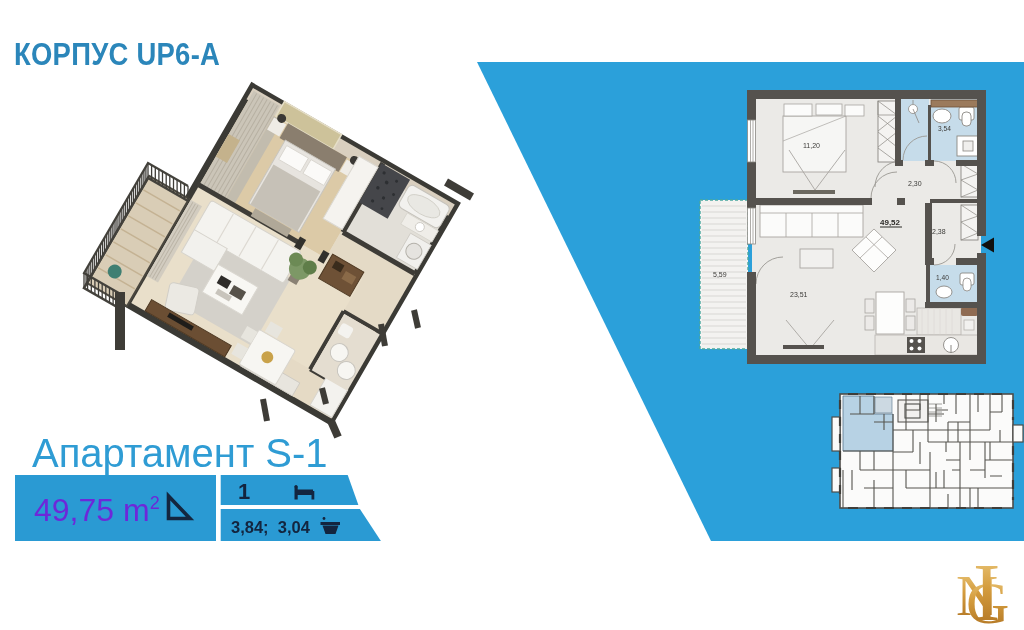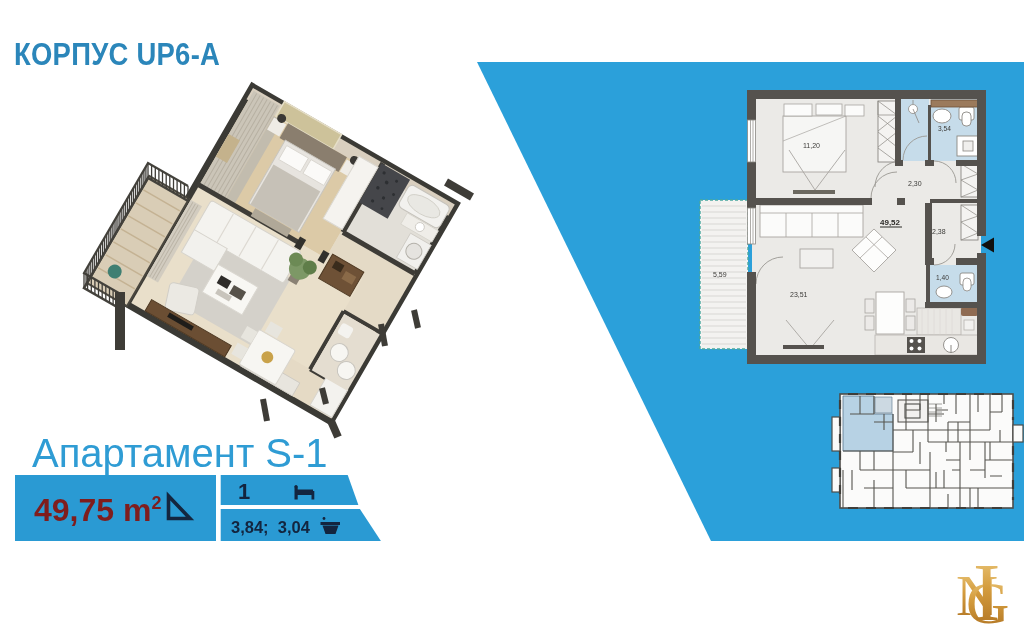--- a/index.html
+++ b/index.html
@@ -1,20 +1,20 @@
 <!DOCTYPE html>
 <html><head>
 <meta charset="utf-8">
 <style>
 html,body{margin:0;padding:0;width:1024px;height:630px;background:#ffffff;overflow:hidden;
 font-family:"Liberation Sans",sans-serif;}
 .abs{position:absolute;}
 #title{left:14px;top:37px;font-size:31px;font-weight:bold;color:#2b86ba;letter-spacing:0.3px;transform:scaleX(.885);transform-origin:left top;}
 #subtitle{left:0;top:431px;font-size:40px;color:#2f9cd4;margin-left:32px;}
-#box1txt{left:34px;top:492px;font-size:32px;font-weight:bold;color:#7f1d1d;}
+#box1txt{left:34px;top:492px;font-size:32px;font-weight:normal;color:#6d28d9;}
 #box1txt sup{font-size:18px;}
 #r1num{left:238px;top:479px;font-size:22px;font-weight:bold;color:#13253f;}
 #r2num{left:231px;top:518px;font-size:16.5px;font-weight:bold;color:#13253f;}
 </style>
 </head>
 <body>
 <svg class="abs" style="left:0;top:0" width="1024" height="630" viewBox="0 0 1024 630">
 <defs>
 <linearGradient id="gold" x1="0" y1="0" x2="0" y2="1">
 <stop offset="0" stop-color="#efd087"></stop>

